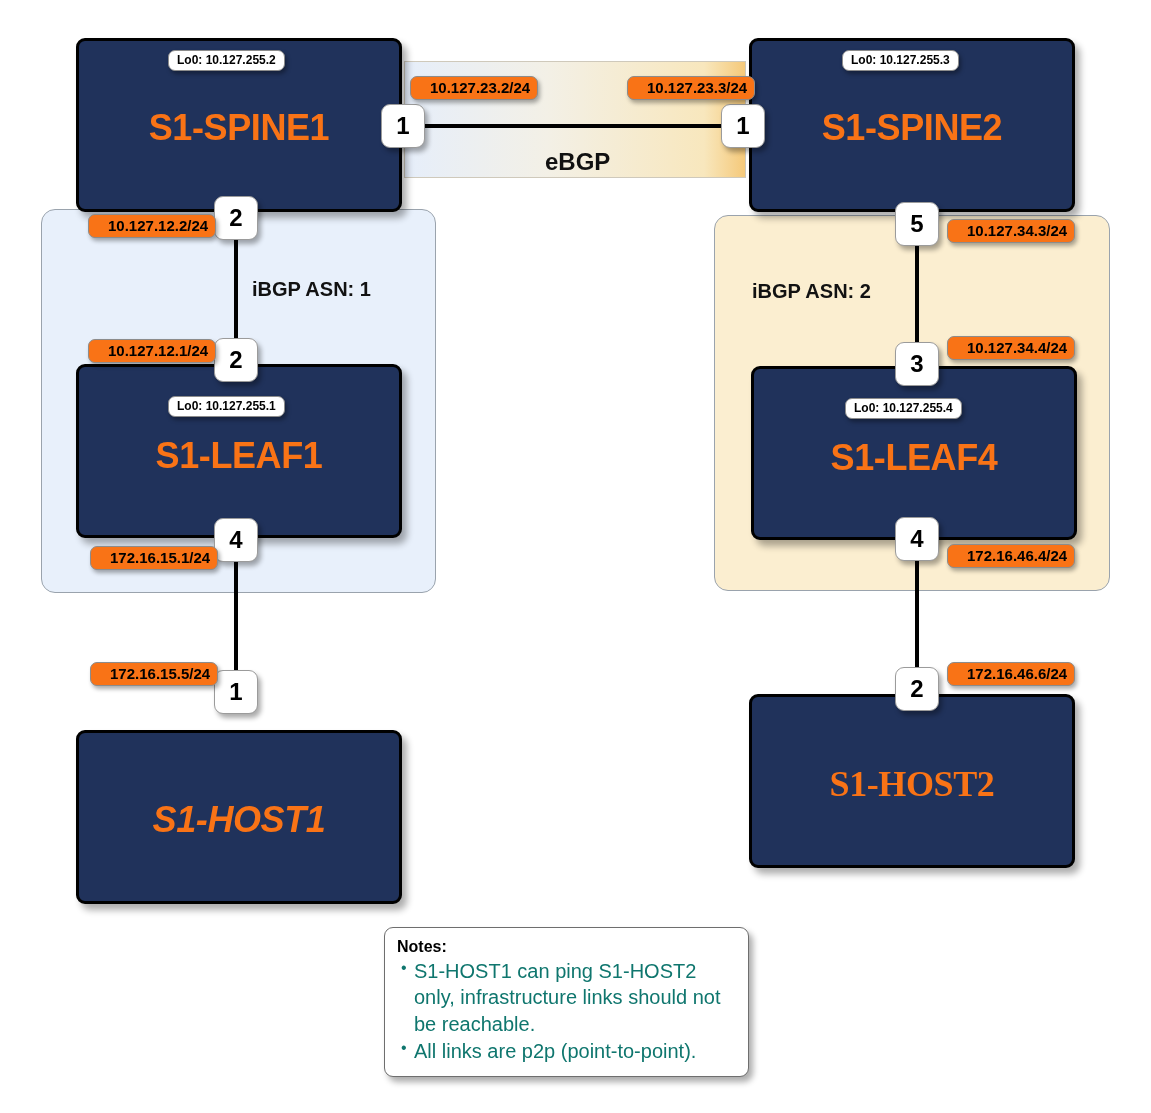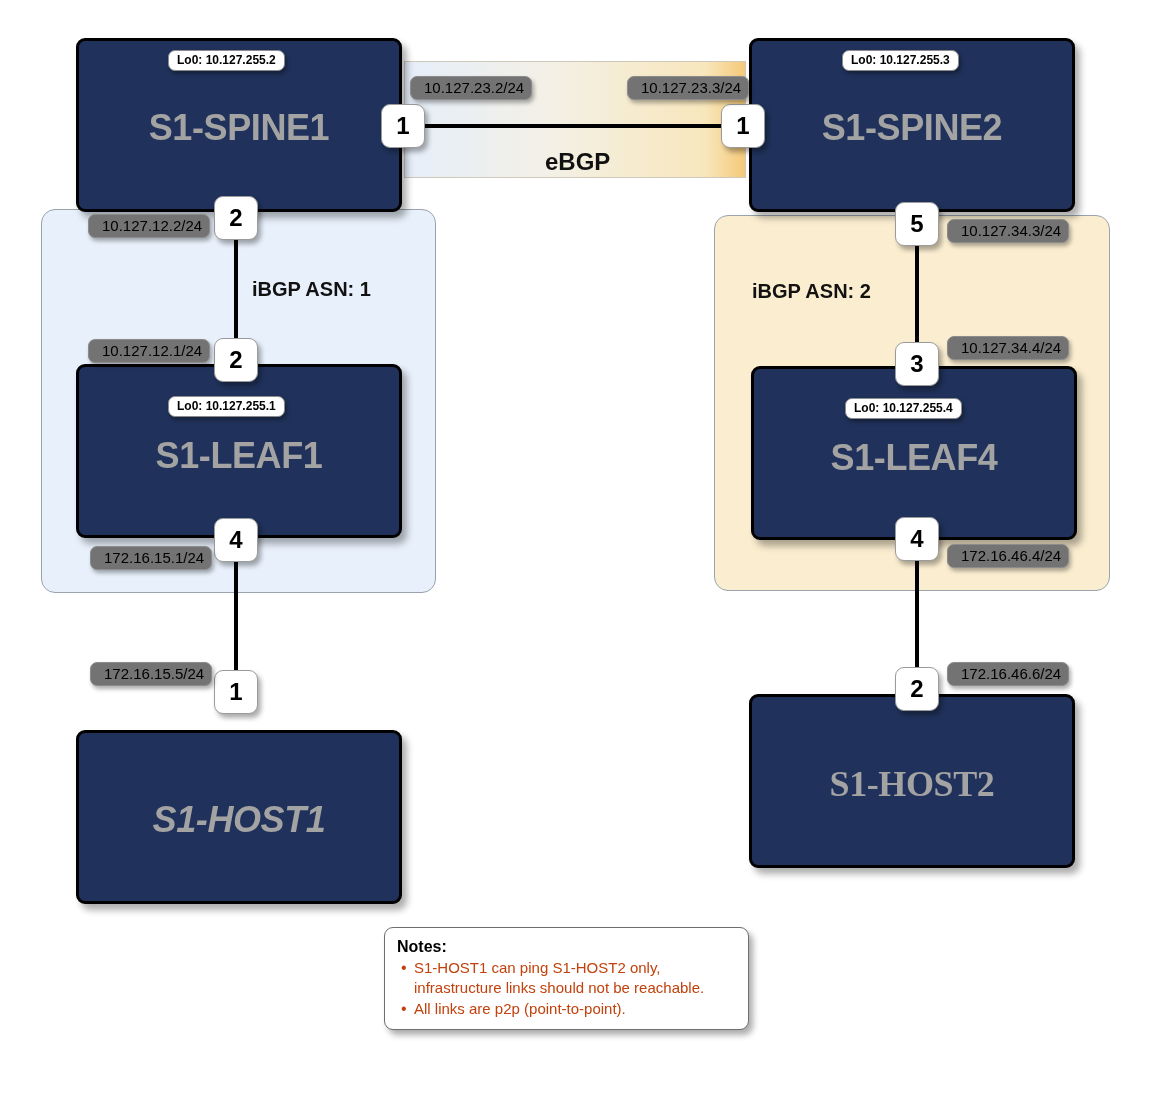--- a/index.html
+++ b/index.html
@@ -63,21 +63,21 @@
     border-radius: 9px;
     box-sizing: border-box;
     box-shadow: 5px 6px 7px rgba(0,0,0,0.32);
     z-index: 4;
   }
   .device-name {
     position: absolute;
     left: 0;
     right: 0;
     text-align: center;
-    color: #a3a3a3;
+    color: #f97316;
     font-size: 36px;
     font-weight: bold;
     letter-spacing: -0.4px;
     white-space: nowrap;
   }
 
   
   .loopback {
     position: absolute;
     background: #ffffff;
@@ -116,26 +116,26 @@
     font-size: 24px;
     font-weight: bold;
     color: #000000;
     box-shadow: 3px 4px 5px rgba(0,0,0,0.33);
     z-index: 8;
   }
 
   
   .ip {
     position: absolute;
-    background: #737373;
+    background: #f97316;
     border: 1.3px solid #8c8c8c;
     border-radius: 7px;
-    padding: 2px 7px 3px 13px;
+    padding: 2px 7px 3px 19px;
     font-size: 15px;
-    font-weight: normal;
+    font-weight: bold;
     color: #000000;
     white-space: nowrap;
     box-shadow: 2px 3px 4px rgba(0,0,0,0.33);
     z-index: 9;
   }
 
   
   .notes {
     position: absolute;
     background: #ffffff;
@@ -153,22 +153,22 @@
     margin: 0 0 1px 0;
     line-height: 1.25;
   }
   .notes ul {
     margin: 0;
     padding: 0 0 0 17px;
     list-style: none;
   }
   .notes li {
     position: relative;
-    font-size: 15px;
-    color: #c2410c;
+    font-size: 20px;
+    color: #0f766e;
     line-height: 1.32;
     margin: 0 0 1px 0;
   }
   .notes li::before {
     content: "\2022";
     position: absolute;
     left: -13px;
     top: -1px;
     font-size: 16px;
   }

